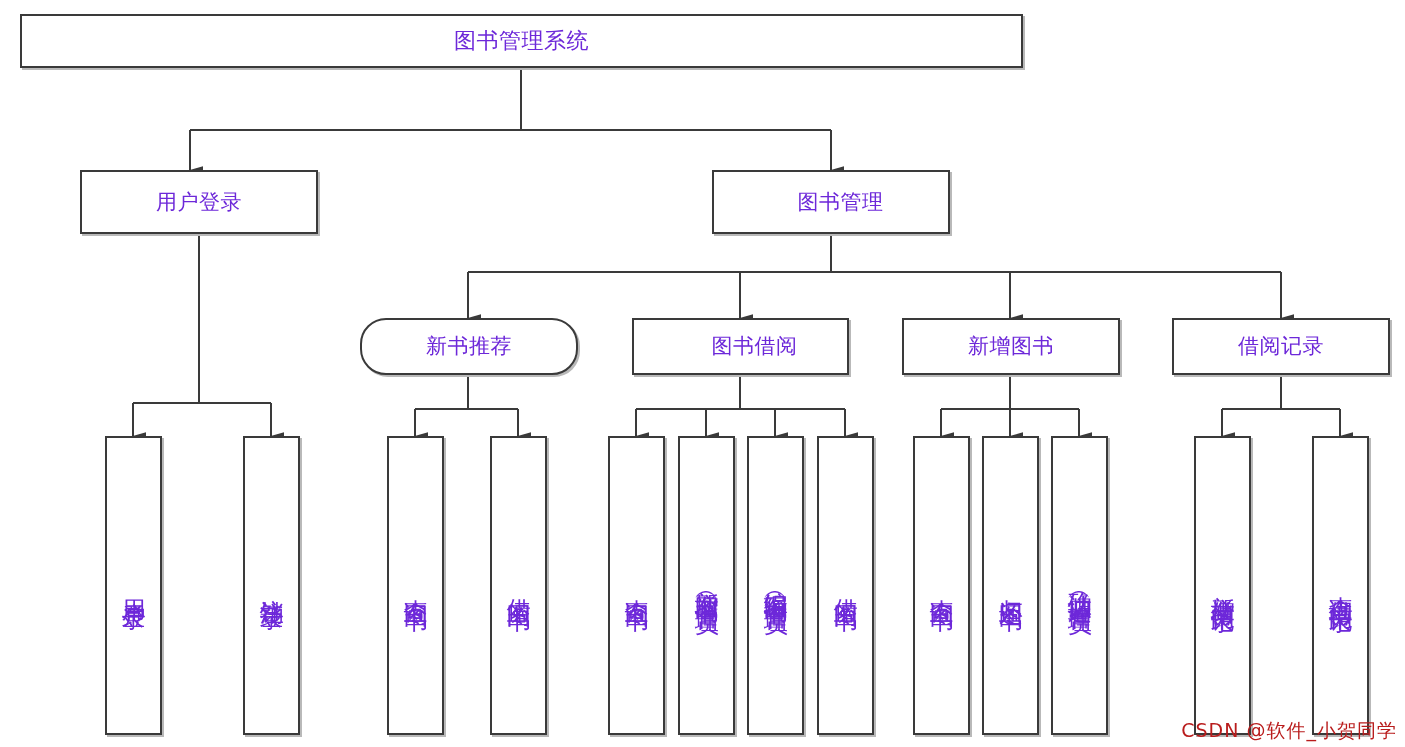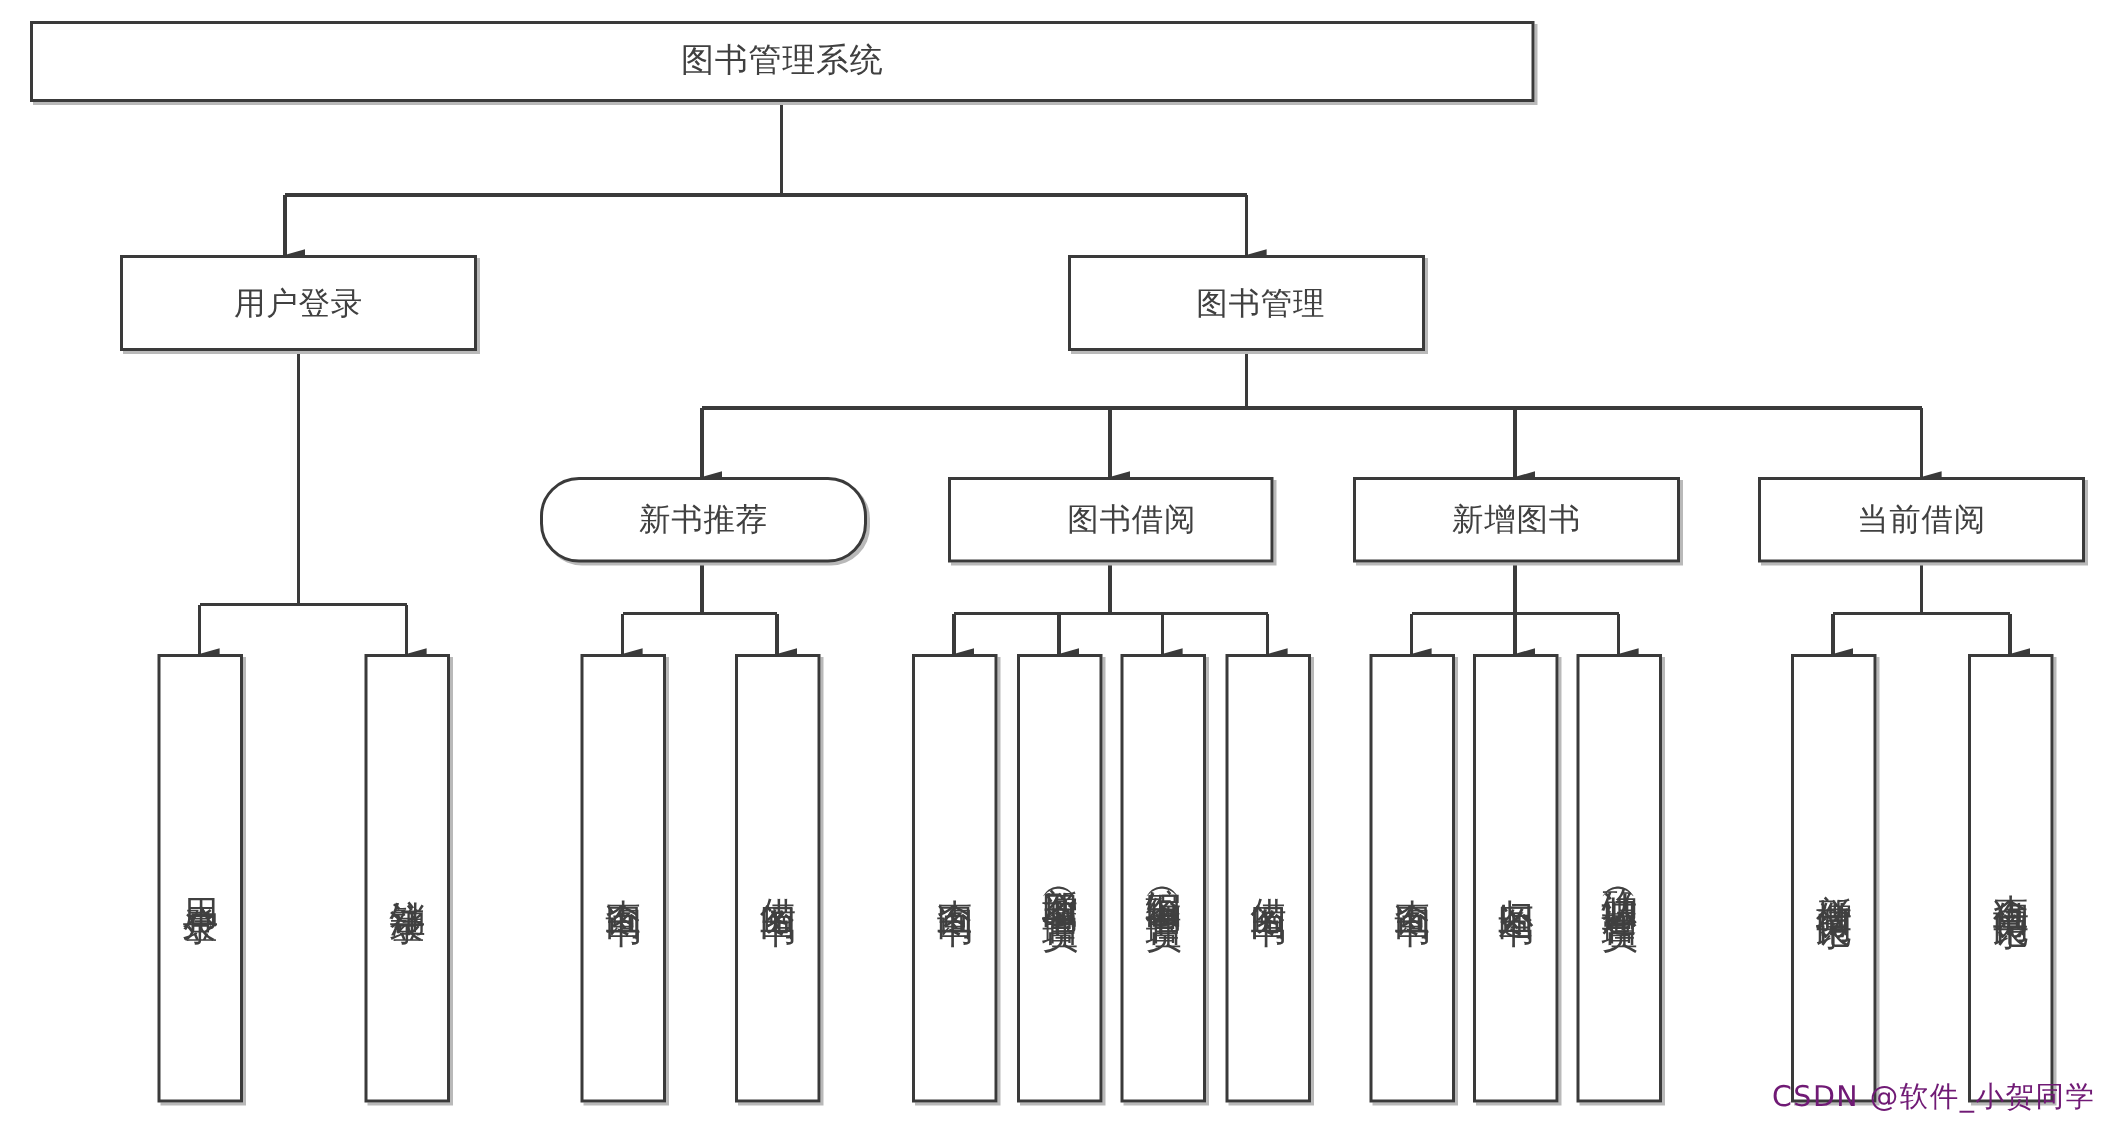--- a/index.html
+++ b/index.html
@@ -21,21 +21,21 @@
     pointer-events:none;
   }
   .node{
     position:absolute;
     box-sizing:border-box;
     background:#ffffff;
     border:2.5px solid #3a3a3a;
     display:flex;
     align-items:center;
     justify-content:center;
-    color:#404040;
+    color:#6d28d9;
     letter-spacing:.5px;
   }
   .node.shadowed{
     box-shadow:2px 2px 0 0 #b9b9b9;
   }
   .node .lbl{
     display:block;
     white-space:nowrap;
   }
   
@@ -56,21 +56,21 @@
     line-height:1.18;
     letter-spacing:3px;
     white-space:nowrap;
     text-align:center;
   }
   .wm{
     position:absolute;
     right:8px;
     bottom:3px;
     font-size:19px;
-    color:#701a75;
+    color:#b91c1c;
     letter-spacing:1px;
     white-space:nowrap;
     z-index:5;
   }
 </style>
 </head>
 <body>
 
 <div id="canvas">
 
@@ -142,21 +142,21 @@
 
   <div class="node horiz shadowed" style="left:632px;top:318px;width:217px;height:57px;padding-left:28px;">
     <span class="lbl">图书借阅</span>
   </div>
 
   <div class="node horiz shadowed" style="left:902px;top:318px;width:218px;height:57px;">
     <span class="lbl">新增图书</span>
   </div>
 
   <div class="node horiz shadowed" style="left:1172px;top:318px;width:218px;height:57px;">
-    <span class="lbl">当前借阅</span>
+    <span class="lbl">借阅记录</span>
   </div>
 
   <div class="node leaf shadowed" style="left:105px;top:436px;width:57px;height:299px;">
     <span class="lbl">用户登录</span>
   </div>
 
   <div class="node leaf shadowed" style="left:243px;top:436px;width:57px;height:299px;">
     <span class="lbl">注销登录</span>
   </div>
 

